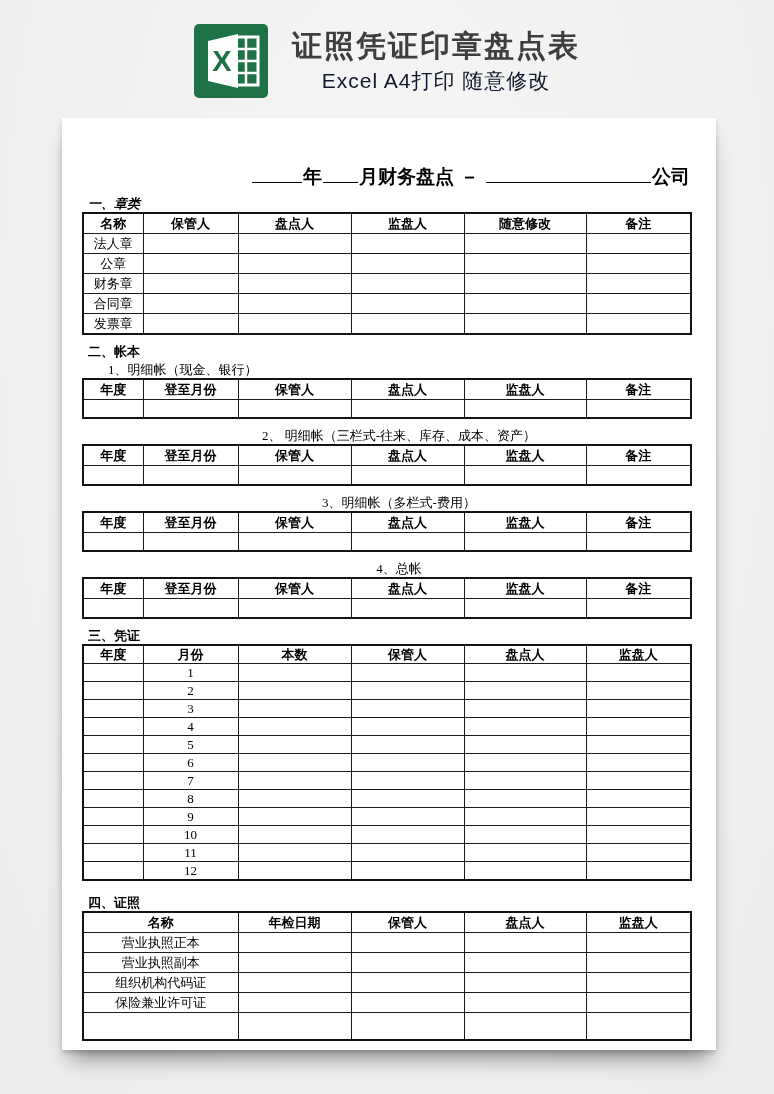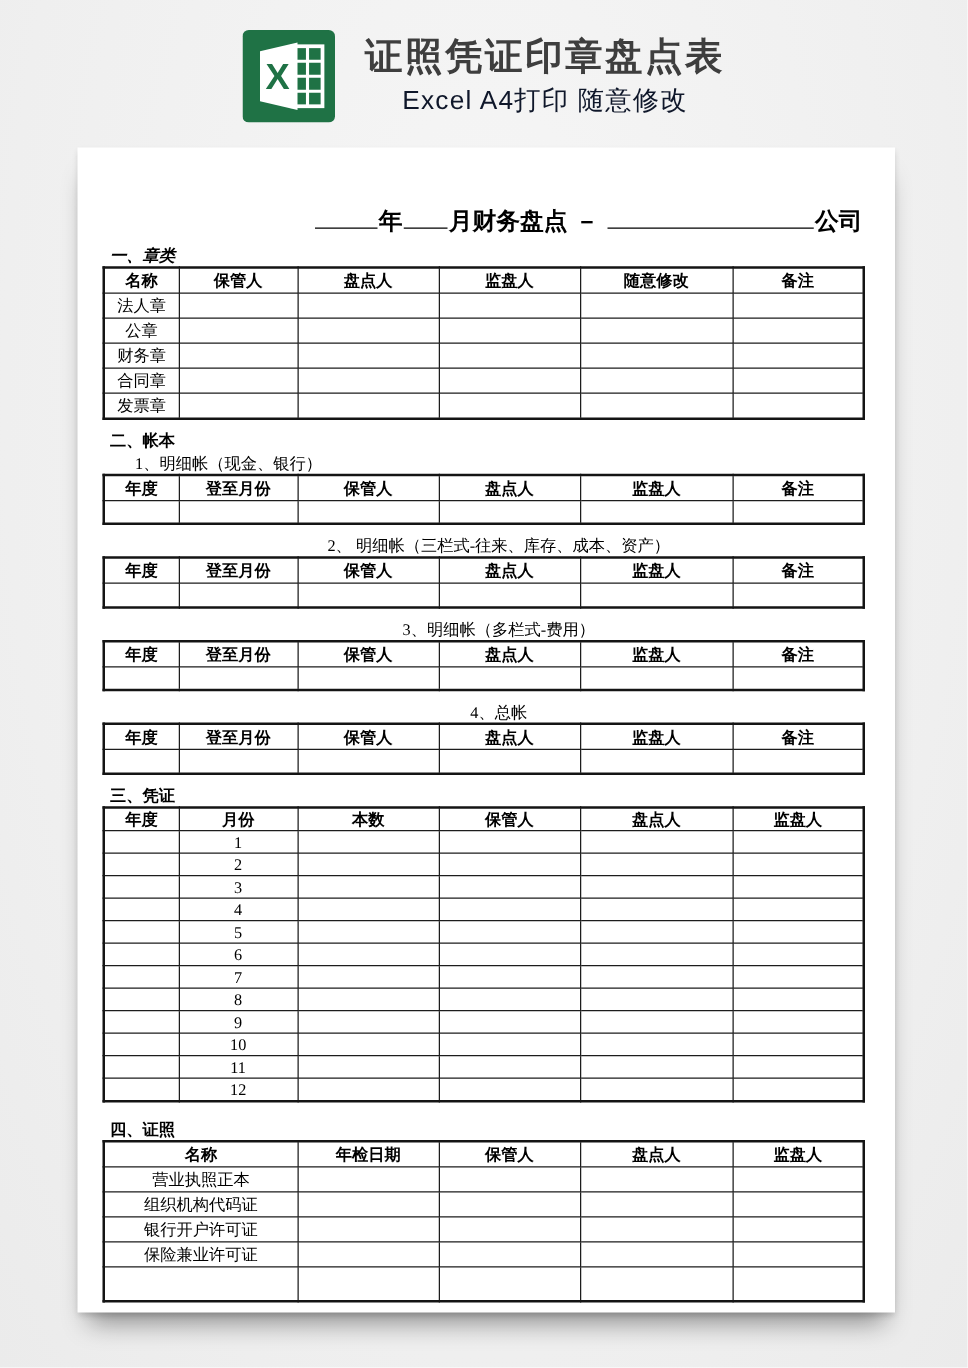--- a/index.html
+++ b/index.html
@@ -415,28 +415,28 @@
       <td class="hdr">监盘人</td>
     </tr>
     <tr>
       <td class="left">营业执照正本</td>
       <td></td>
           <td></td>
           <td></td>
           <td></td>
     </tr>
     <tr>
+      <td class="left">营业执照副本</td>
+      <td></td>
+          <td></td>
+          <td></td>
+          <td></td>
+    </tr>
+    <tr>
       <td class="left">组织机构代码证</td>
-      <td></td>
-          <td></td>
-          <td></td>
-          <td></td>
-    </tr>
-    <tr>
-      <td class="left">银行开户许可证</td>
       <td></td>
           <td></td>
           <td></td>
           <td></td>
     </tr>
     <tr>
       <td class="left">保险兼业许可证</td>
       <td></td>
           <td></td>
           <td></td>

